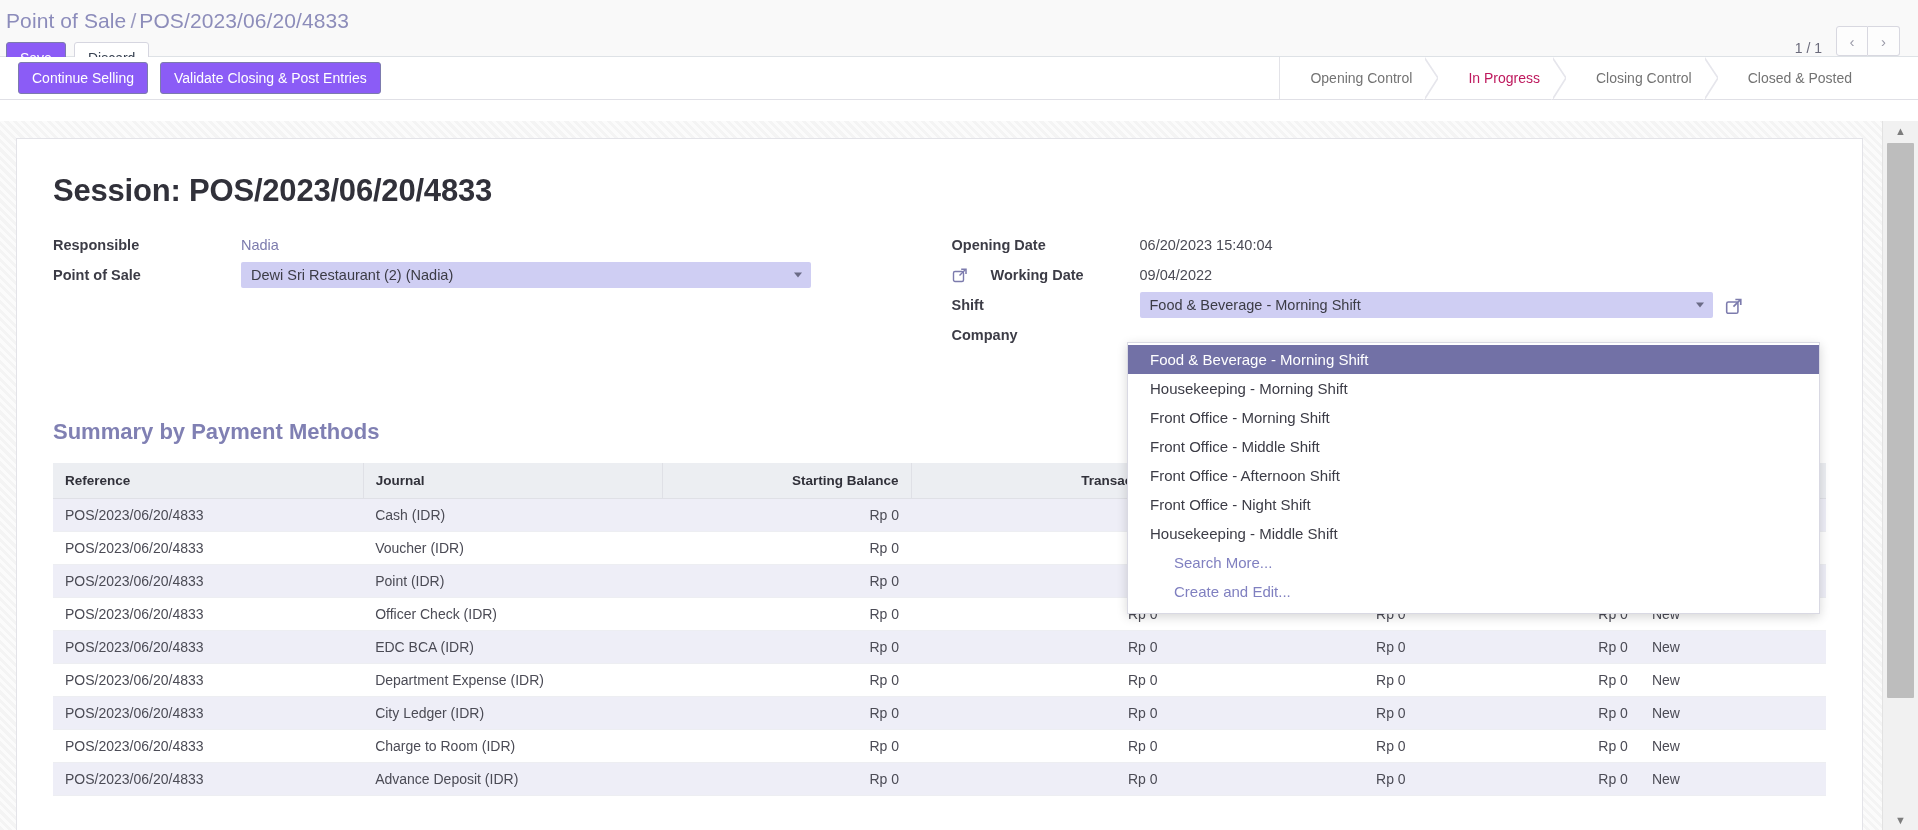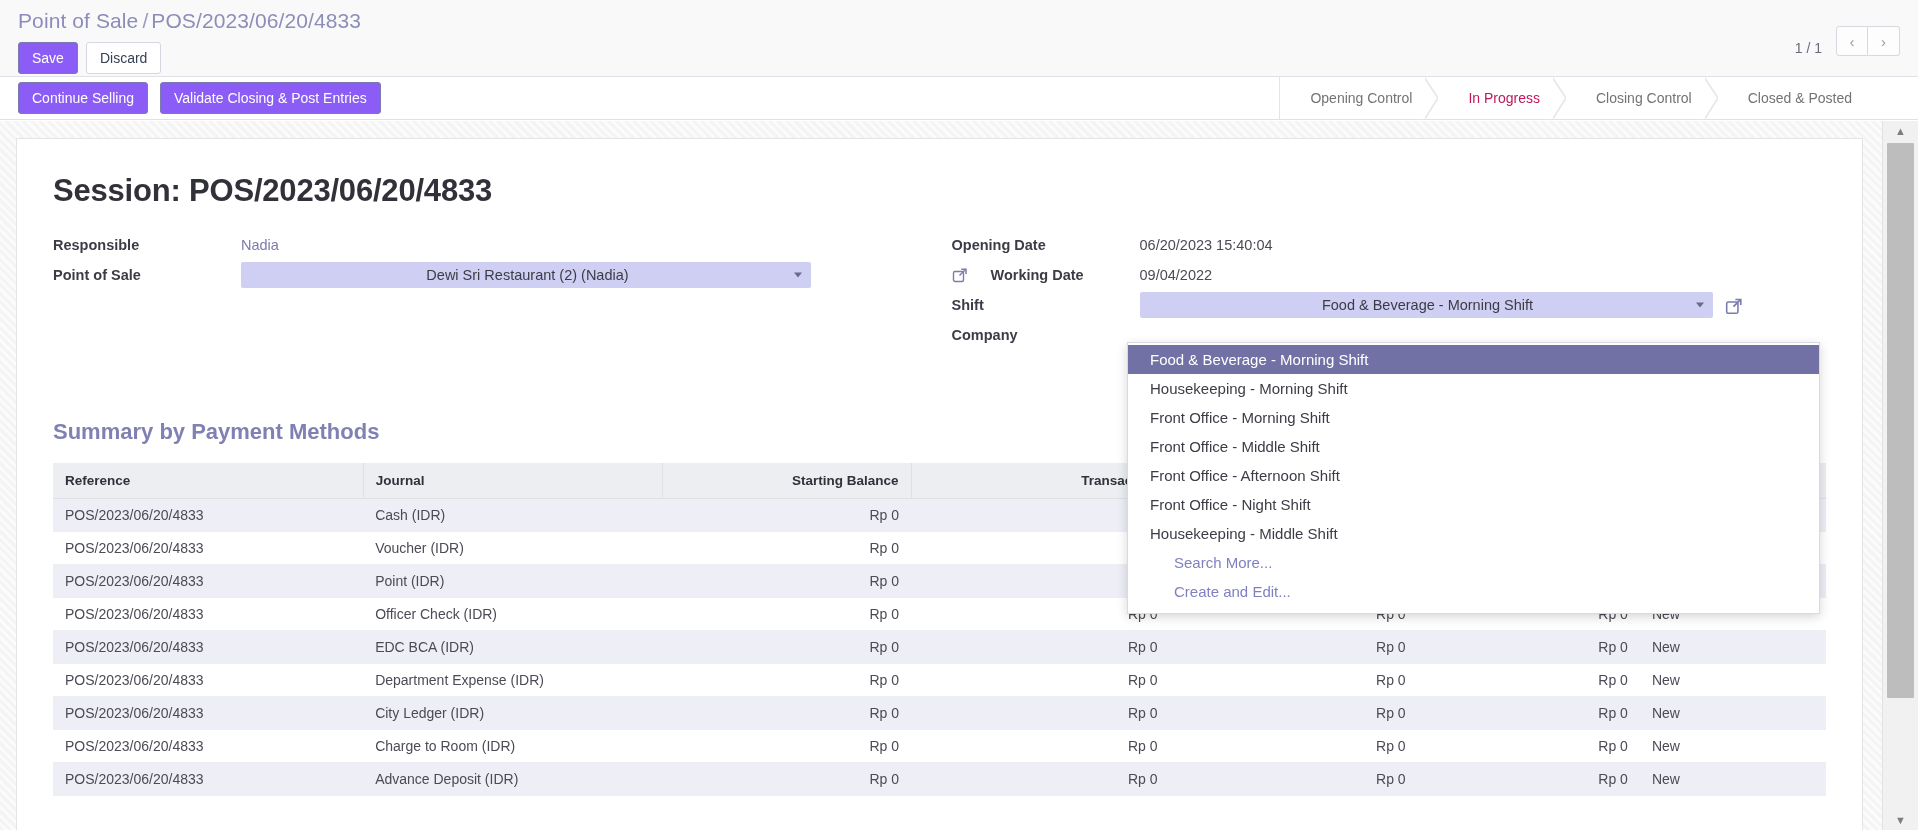--- a/index.html
+++ b/index.html
@@ -6,25 +6,25 @@
   html, body {
     width: 1918px; height: 830px;
     font-family: "Liberation Sans", sans-serif;
     background: #ffffff;
     overflow: hidden;
   }
   body { position: relative; }
 
   
   .topbar {
-    height: 77px;
+    height: 57px;
     background: #f9f9f9;
     border-bottom: 1px solid #dee2e6;
     position: relative;
-    padding: 0 18px;
+    padding: 0 6px;
   }
   .breadcrumb {
     padding-top: 6px;
     font-size: 21px;
     line-height: 30px;
     color: #7c7bad;
     letter-spacing: .1px;
   }
   .breadcrumb .crumb-link { color: #8c8cbb; }
   .breadcrumb .crumb-sep { color: #9a9ac0; margin: 0 3px 0 4px; }
@@ -163,21 +163,20 @@
     background: #cfcef3;
     border: 1px solid transparent;
     border-radius: 2px;
     height: 26px;
     display: flex; align-items: center;
     padding: 0 6px 0 9px;
     font-size: 14.5px;
     color: #3c3c46;
     cursor: pointer;
     position: relative;
-    justify-content: center;
   }
   .sel-field .caret {
     position: absolute; right: 8px; top: 50%;
     transform: translateY(-50%);
     border-left: 4px solid transparent;
     border-right: 4px solid transparent;
     border-top: 5px solid #6b6b86;
   }
   .pos-field { width: 570px; }
   .shift-field { width: 573px; }

